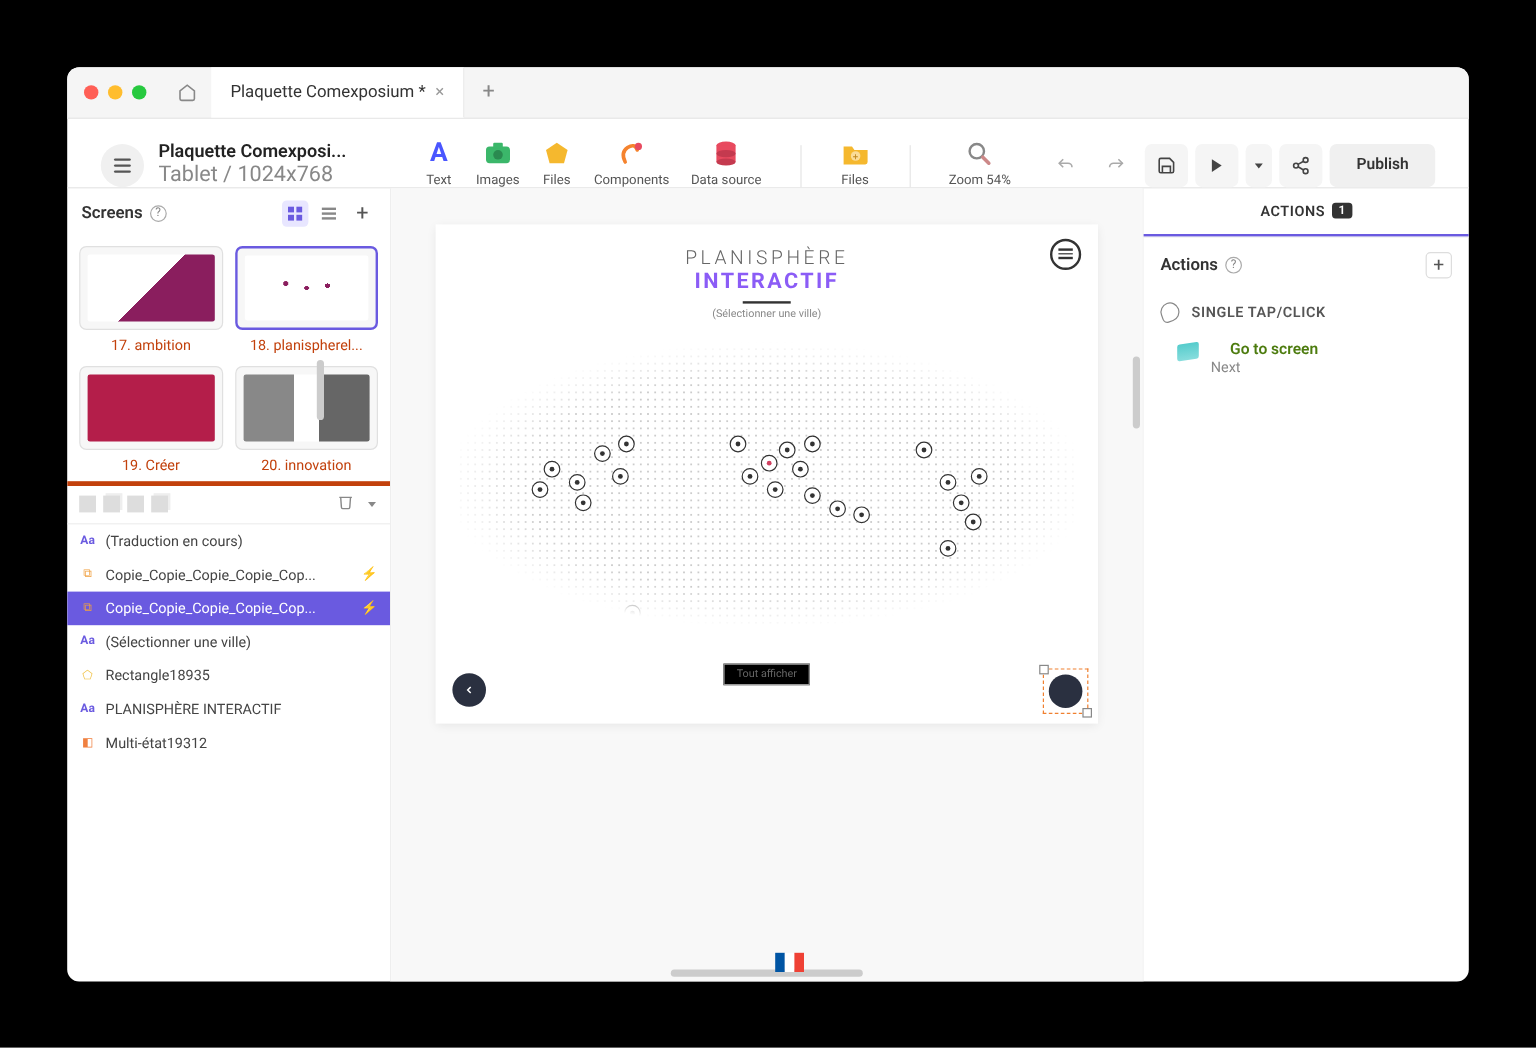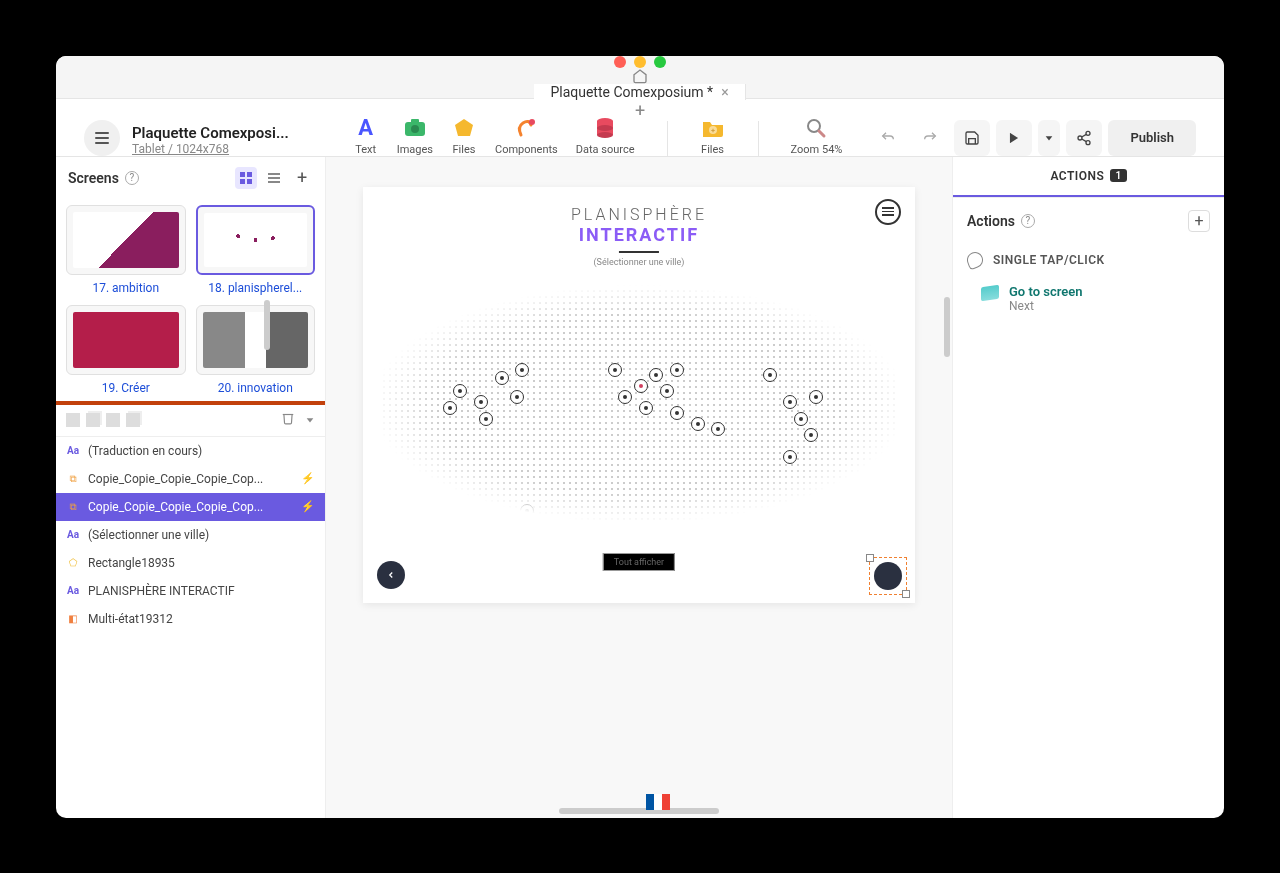--- a/index.html
+++ b/index.html
@@ -23,21 +23,20 @@
   box-shadow: 0 20px 60px rgba(0,0,0,0.5);
   display: flex;
   flex-direction: column;
 }
 .titlebar {
   height: 43px;
   background: #f5f5f5;
   display: flex;
   align-items: center;
   border-bottom: 1px solid #e5e5e5;
-  flex-direction: column;
 }
 .traffic { display: flex; gap: 8px; padding: 0 14px; }
 .dot { width: 12px; height: 12px; border-radius: 50%; }
 .red { background: #ff5f56; }
 .yellow { background: #ffbd2e; }
 .green { background: #27c93f; }
 .tab-home { width: 40px; height: 100%; display:flex; align-items:center; justify-content:center; color:#888; }
 .tab { background:#fff; height:100%; padding:0 16px; display:flex; align-items:center; gap:8px; border-right:1px solid #e5e5e5; border-top-left-radius:6px 0; }
 .tab-title { font-size:14px; }
 .tab-close { color:#999; font-size:14px; cursor:pointer; }
@@ -48,21 +47,21 @@
   display: flex;
   align-items: flex-end;
   padding: 0 28px;
   border-bottom: 1px solid #e5e5e5;
   gap: 4px;
 }
 .hamburger { width: 36px; height:36px; border-radius:50%; background:#f0f0f0; display:flex; align-items:center; justify-content:center; margin-right:8px; }
 .hamburger-lines { display:flex; flex-direction:column; gap:3px; }
 .hamburger-lines span { width:14px; height:2px; background:#555; border-radius:1px; }
 .proj-info h3 { font-size:15px; font-weight:600; color:#222; }
-.proj-info .sub { font-size:12px; color:#888;text-decoration:underline; }
+.proj-info .sub { font-size:18px; color:#888; }
 .tool-group { display:flex; align-items:flex-end; gap:18px; margin-left:60px; }
 .tool { display:flex; flex-direction:column; align-items:center; gap:2px; font-size:11px; color:#555; cursor:pointer; }
 .tool-icon { width:26px; height:26px; display:flex; align-items:center; justify-content:center; font-size:22px; }
 .sep { width:1px; height:35px; background:#e5e5e5; margin:0 14px; }
 .toolbar-right { margin-left:auto; display:flex; align-items:center; gap:6px; }
 .icon-btn { width:36px; height:36px; border-radius:6px; background:#f5f5f5; display:flex; align-items:center; justify-content:center; color:#444; cursor:pointer; }
 .icon-btn.plain { background:transparent; color:#aaa; }
 .publish-btn { padding:0 22px; height:36px; background:#f0f0f0; border-radius:6px; display:flex; align-items:center; font-weight:600; color:#333; cursor:pointer; }
 
 .main { flex:1; display:flex; min-height:0; }
@@ -76,21 +75,21 @@
 .add-screen { width:22px; height:22px; display:flex; align-items:center; justify-content:center; color:#555; cursor:pointer; font-size:18px; }
 .screens-grid { padding:6px 10px; display:grid; grid-template-columns:1fr 1fr; gap:10px; overflow-y:auto; }
 .screen-item { text-align:center; }
 .thumb { width:100%; height:70px; background:#f7f7f7; border:1px solid #e0e0e0; border-radius:6px; position:relative; overflow:hidden; }
 .thumb.sel { border:2px solid #6a5ae0; }
 .thumb-inner { position:absolute; inset:6px; background:linear-gradient(135deg,#fff 50%, #8a1e5e 50%); border-radius:2px; }
 .thumb-inner.map { background:#fff; }
 .thumb-inner.map::after { content:""; position:absolute; inset:8px; background:radial-gradient(circle 2px at 30% 40%, #8a1e5e 2px, transparent 0), radial-gradient(circle 2px at 50% 50%, #8a1e5e 2px, transparent 0), radial-gradient(circle 2px at 70% 45%, #8a1e5e 2px, transparent 0); }
 .thumb-inner.red { background:#b41e4a; }
 .thumb-inner.photo { background:linear-gradient(90deg,#888 40%, #fff 40%, #fff 60%, #666 60%); }
-.screen-item .label { font-size:12px; color:#1d4ed8; padding-top:6px; }
+.screen-item .label { font-size:12px; color:#c2410c; padding-top:6px; }
 
 .layers { border-top:4px solid #c2410c; flex:0 0 auto; }
 .layers-head { height:32px; display:flex; align-items:center; padding:0 10px; gap:6px; border-bottom:1px solid #eee; }
 .layers-head .li { width:14px; height:14px; background:#ddd; }
 .layers-head .li.stack { box-shadow:2px -2px 0 #eee; }
 .layers-head .spacer { flex:1; }
 .layers-head .trash { width:18px; height:18px; color:#888; }
 .layer-row { height:28px; display:flex; align-items:center; padding:0 10px; gap:8px; font-size:12px; color:#444; cursor:pointer; }
 .layer-row.selected { background:#6a5ae0; color:#fff; }
 .layer-icon { width:14px; height:14px; display:flex; align-items:center; justify-content:center; font-size:10px; }
@@ -139,21 +138,21 @@
 .rtab { flex:1; height:40px; display:flex; align-items:center; justify-content:center; font-size:12px; font-weight:600; letter-spacing:0.5px; color:#aaa; cursor:pointer; gap:6px; }
 .rtab.active { color:#333; border-bottom:2px solid #6a5ae0; }
 .badge { background:#333; color:#fff; font-size:10px; padding:1px 5px; border-radius:3px; }
 .actions-head { padding:12px 14px; display:flex; align-items:center; gap:6px; }
 .actions-head h4 { font-size:14px; font-weight:600; }
 .add-action { margin-left:auto; width:22px; height:22px; border:1px solid #ddd; border-radius:4px; display:flex; align-items:center; justify-content:center; font-size:16px; color:#555; cursor:pointer; }
 .event-row { padding:8px 14px; display:flex; align-items:center; gap:10px; font-size:12px; font-weight:600; color:#555; letter-spacing:0.5px; }
 .tap-icon { width:16px; height:16px; border:1.5px solid #888; border-radius:50% 50% 50% 4px; transform:rotate(-20deg); }
 .action-item { padding:8px 14px 8px 28px; display:flex; align-items:flex-start; gap:10px; }
 .action-icon { width:18px; height:14px; background:linear-gradient(#5cc, #8dd); border-radius:2px; margin-top:2px; transform:skewY(-8deg); }
-.action-item .t { font-size:13px; font-weight:600; color:#0f766e; }
+.action-item .t { font-size:13px; font-weight:600; color:#4d7c0f;margin-left:16px; }
 .action-item .s { font-size:12px; color:#888; }
 </style>
 </head>
 <body>
 
 <div class="window">
   <div class="titlebar">
     <div class="traffic">
       <div class="dot red"></div>
       <div class="dot yellow"></div>

